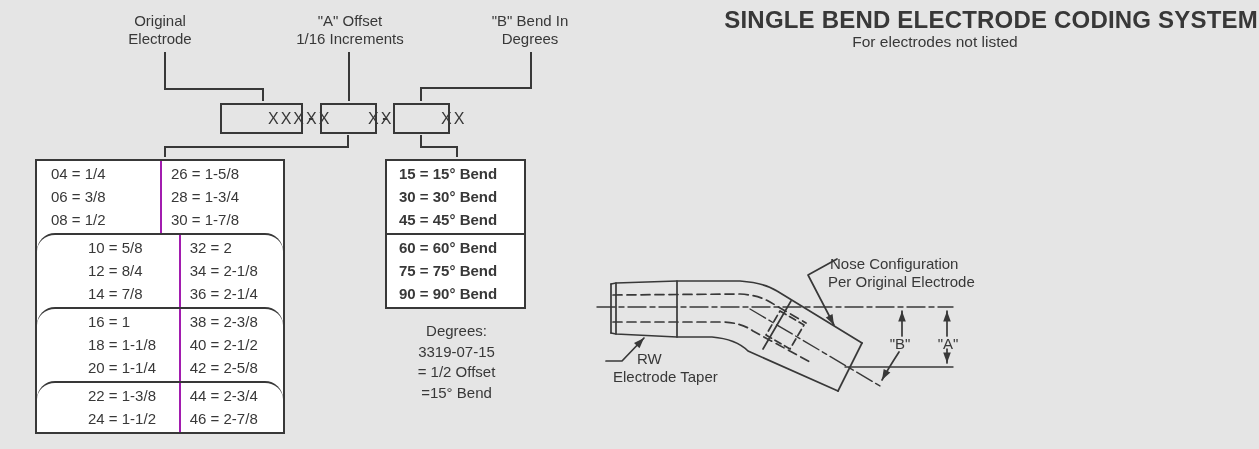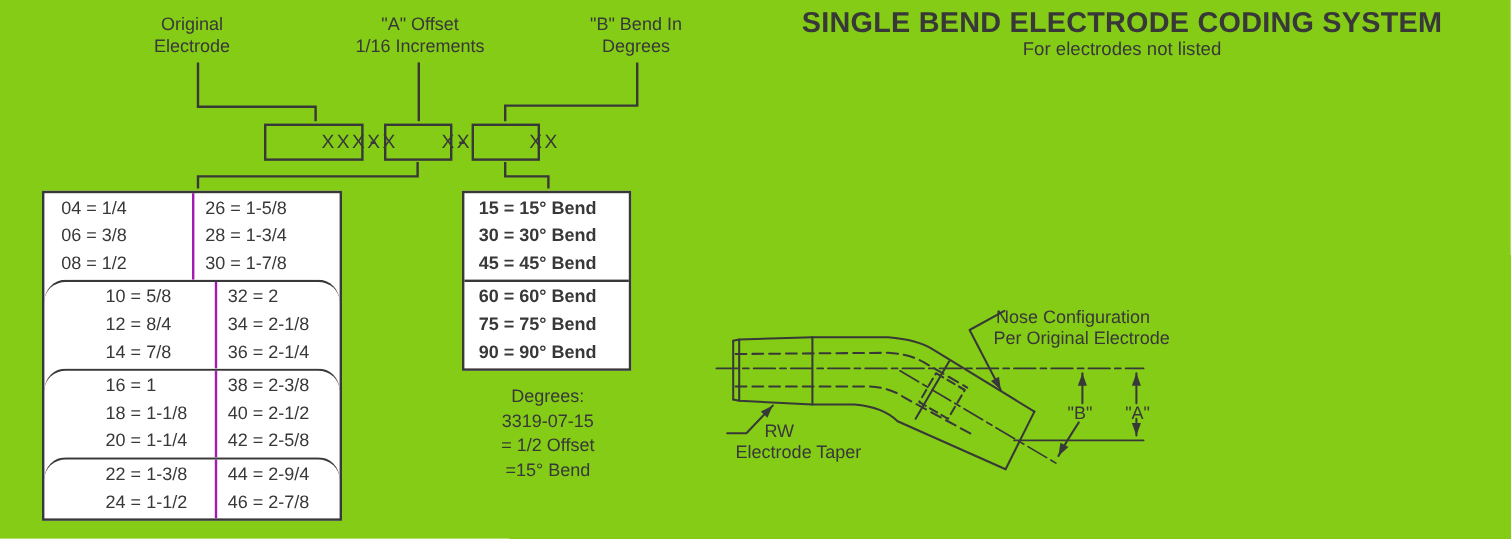--- a/index.html
+++ b/index.html
@@ -1,22 +1,22 @@
 <!DOCTYPE html>
 <html><head>
 <meta charset="utf-8">
 <style>
   html,body{margin:0;padding:0;background:#ffffff;}
   .canvas{
-    position:relative;width:1259px;height:449px;background:#84cc16;overflow:hidden;
+    position:relative;width:1259px;height:449px;background:#e5e5e5;overflow:hidden;
     font-family:"Liberation Sans",sans-serif;color:#383838;
   }
   .lbl{position:absolute;text-align:center;font-size:15px;line-height:18px;}
   .title{
-    position:absolute;left:612px;top:6px;width:646px;text-align:center;
+    position:absolute;left:612px;top:6px;width:646px;text-align:right;
     font-size:24px;font-weight:bold;letter-spacing:.2px;white-space:nowrap;
   }
   .subtitle{position:absolute;left:612px;top:33px;width:646px;text-align:center;font-size:15.5px;}
   .connectors{position:absolute;left:0;top:0;width:1259px;height:449px;pointer-events:none;}
   .code-box{
     position:absolute;top:103px;height:31px;box-sizing:border-box;border:2px solid #383838;
     text-align:center;line-height:27px;font-size:16px;letter-spacing:2px;text-indent:2px;padding-left:44px;
   }
   .box1{left:220px;width:83px;}
   .box2{left:320px;width:57px;}
@@ -109,21 +109,21 @@
         <div class="cell">40 = 2-1/2</div>
         <div class="cell">42 = 2-5/8</div>
       </div>
     </div>
     <div class="tgroup">
       <div class="tcol">
         <div class="cell">22 = 1-3/8</div>
         <div class="cell">24 = 1-1/2</div>
       </div>
       <div class="tcol right">
-        <div class="cell">44 = 2-9/4</div>
+        <div class="cell">44 = 2-3/4</div>
         <div class="cell">46 = 2-7/8</div>
       </div>
     </div>
   </div>
 
   <div class="dtable bend-table">
     <div class="bgroup">
       <div class="cell">15 = 15° Bend</div>
       <div class="cell">30 = 30° Bend</div>
       <div class="cell">45 = 45° Bend</div>

